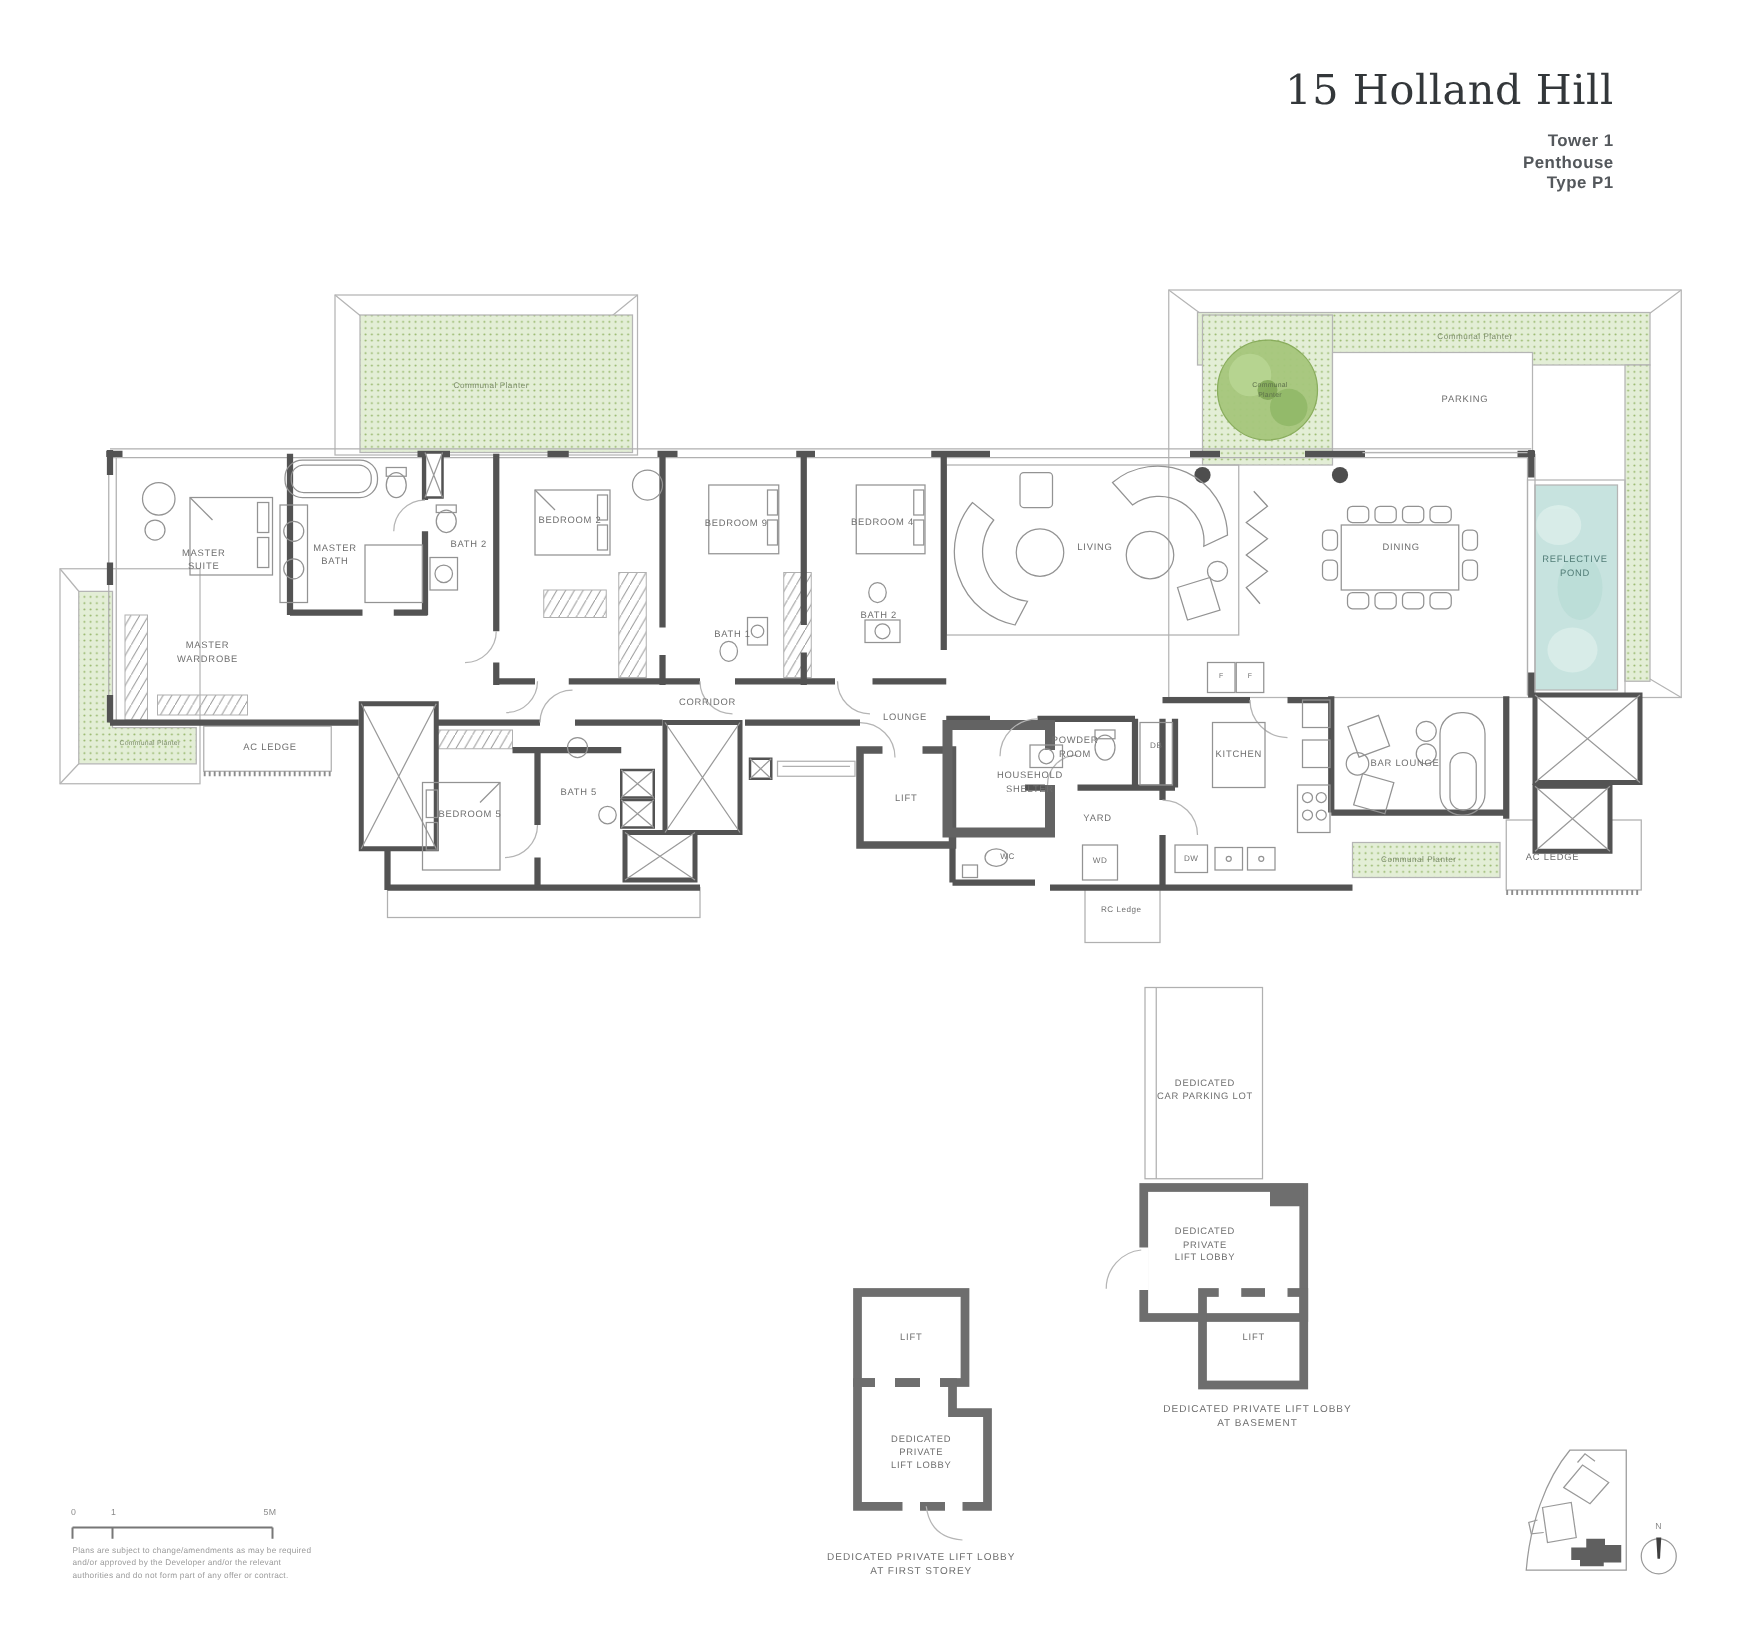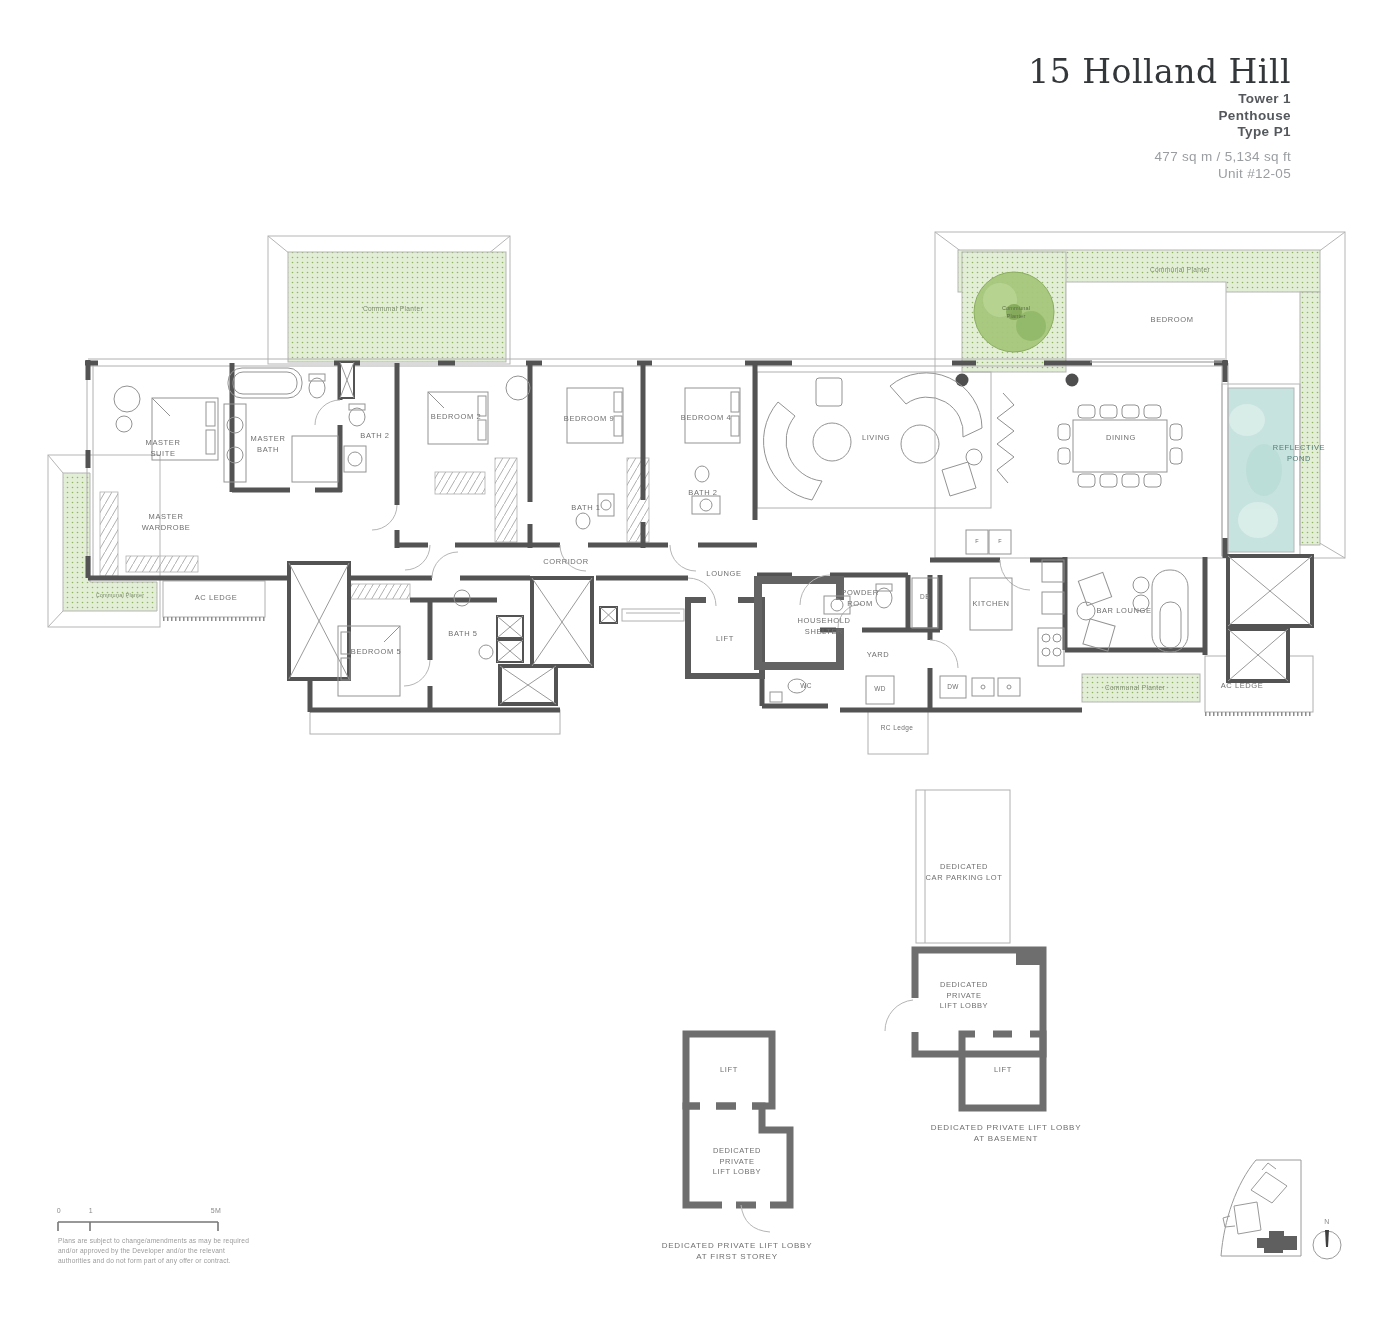--- a/index.html
+++ b/index.html
@@ -3,31 +3,31 @@
 <meta charset="utf-8">
 <style>
   html,body{margin:0;padding:0;background:#fff;}
   #canvas{position:relative;width:1346px;height:1318px;background:#fff;overflow:hidden;
           font-family:"Liberation Sans",sans-serif;}
   svg{position:absolute;left:0;top:0;}
 
   
   .hdr{position:absolute;right:55px;top:52px;width:420px;text-align:right;}
   .hdr .title{font-family:"DejaVu Serif",serif;font-size:33px;color:#33373a;letter-spacing:.5px;}
-  .hdr .sub{font-size:13.5px;font-weight:bold;color:#54585c;line-height:16.5px;letter-spacing:.4px;}
+  .hdr .sub{margin-top:14px;font-size:13.5px;font-weight:bold;color:#54585c;line-height:16.5px;letter-spacing:.4px;}
   .hdr .meta{margin-top:7px;font-size:13.5px;color:#9a9ea1;line-height:17px;letter-spacing:.3px;}
 
   
   .lbl{position:absolute;transform:translate(-50%,-50%);font-size:7.5px;letter-spacing:.6px;
        color:#6f6f6f;text-align:center;white-space:pre-line;line-height:1.4;}
   .small{font-size:6.5px;letter-spacing:.4px;}
   .tiny{font-size:5.5px;letter-spacing:.2px;}
   .green{color:#7c8d6a;}
   .dkgreen{color:#5c6e4a;}
-  .teal{color:#527d77;margin-left:39px;}
+  .teal{color:#527d77;}
   .cap{font-size:8px;letter-spacing:.8px;}
   .scl{font-size:7px;color:#8a8a8a;letter-spacing:.4px;}
   .disc{position:absolute;left:58px;top:1236px;font-size:6.6px;color:#9b9b9b;
         letter-spacing:.2px;line-height:1.5;white-space:pre-line;}
 </style>
 </head>
 <body>
 
 <div id="canvas">
 
@@ -332,39 +332,35 @@
   <path d="M1325,1230 L1329,1230 L1328,1247 L1326,1247 Z" fill="#3f3f3f" stroke="none"></path>
 </svg>
 
 <div class="hdr">
   <div class="title">15 Holland Hill</div>
   <div class="sub">
     <div>Tower 1</div>
     <div>Penthouse</div>
     <div>Type P1</div>
   </div>
-  <div class="meta">
-    <div>477 sq m / 5,134 sq ft</div>
-    <div>Unit #12-05</div>
-  </div>
 </div>
 
 <div class="lbl" style="left:163px;top:448px">MASTER
 SUITE</div>
 <div class="lbl" style="left:268px;top:444px">MASTER
 BATH</div>
 <div class="lbl" style="left:375px;top:436px">BATH 2</div>
 <div class="lbl" style="left:456px;top:417px">BEDROOM 2</div>
 <div class="lbl" style="left:589px;top:419px">BEDROOM 9</div>
 <div class="lbl" style="left:706px;top:418px">BEDROOM 4</div>
 <div class="lbl" style="left:586px;top:508px">BATH 1</div>
 <div class="lbl" style="left:703px;top:493px">BATH 2</div>
 <div class="lbl" style="left:876px;top:438px">LIVING</div>
 <div class="lbl" style="left:1121px;top:438px">DINING</div>
-<div class="lbl" style="left:1172px;top:320px">BEDROOM</div>
+<div class="lbl" style="left:1172px;top:320px">PARKING</div>
 <div class="lbl teal" style="left:1260px;top:453px">REFLECTIVE
 POND</div>
 <div class="lbl" style="left:166px;top:522px">MASTER
 WARDROBE</div>
 <div class="lbl" style="left:216px;top:598px">AC LEDGE</div>
 <div class="lbl" style="left:1242px;top:686px">AC LEDGE</div>
 <div class="lbl" style="left:376px;top:652px">BEDROOM 5</div>
 <div class="lbl" style="left:463px;top:634px">BATH 5</div>
 <div class="lbl" style="left:566px;top:562px">CORRIDOR</div>
 <div class="lbl" style="left:724px;top:574px">LOUNGE</div>

